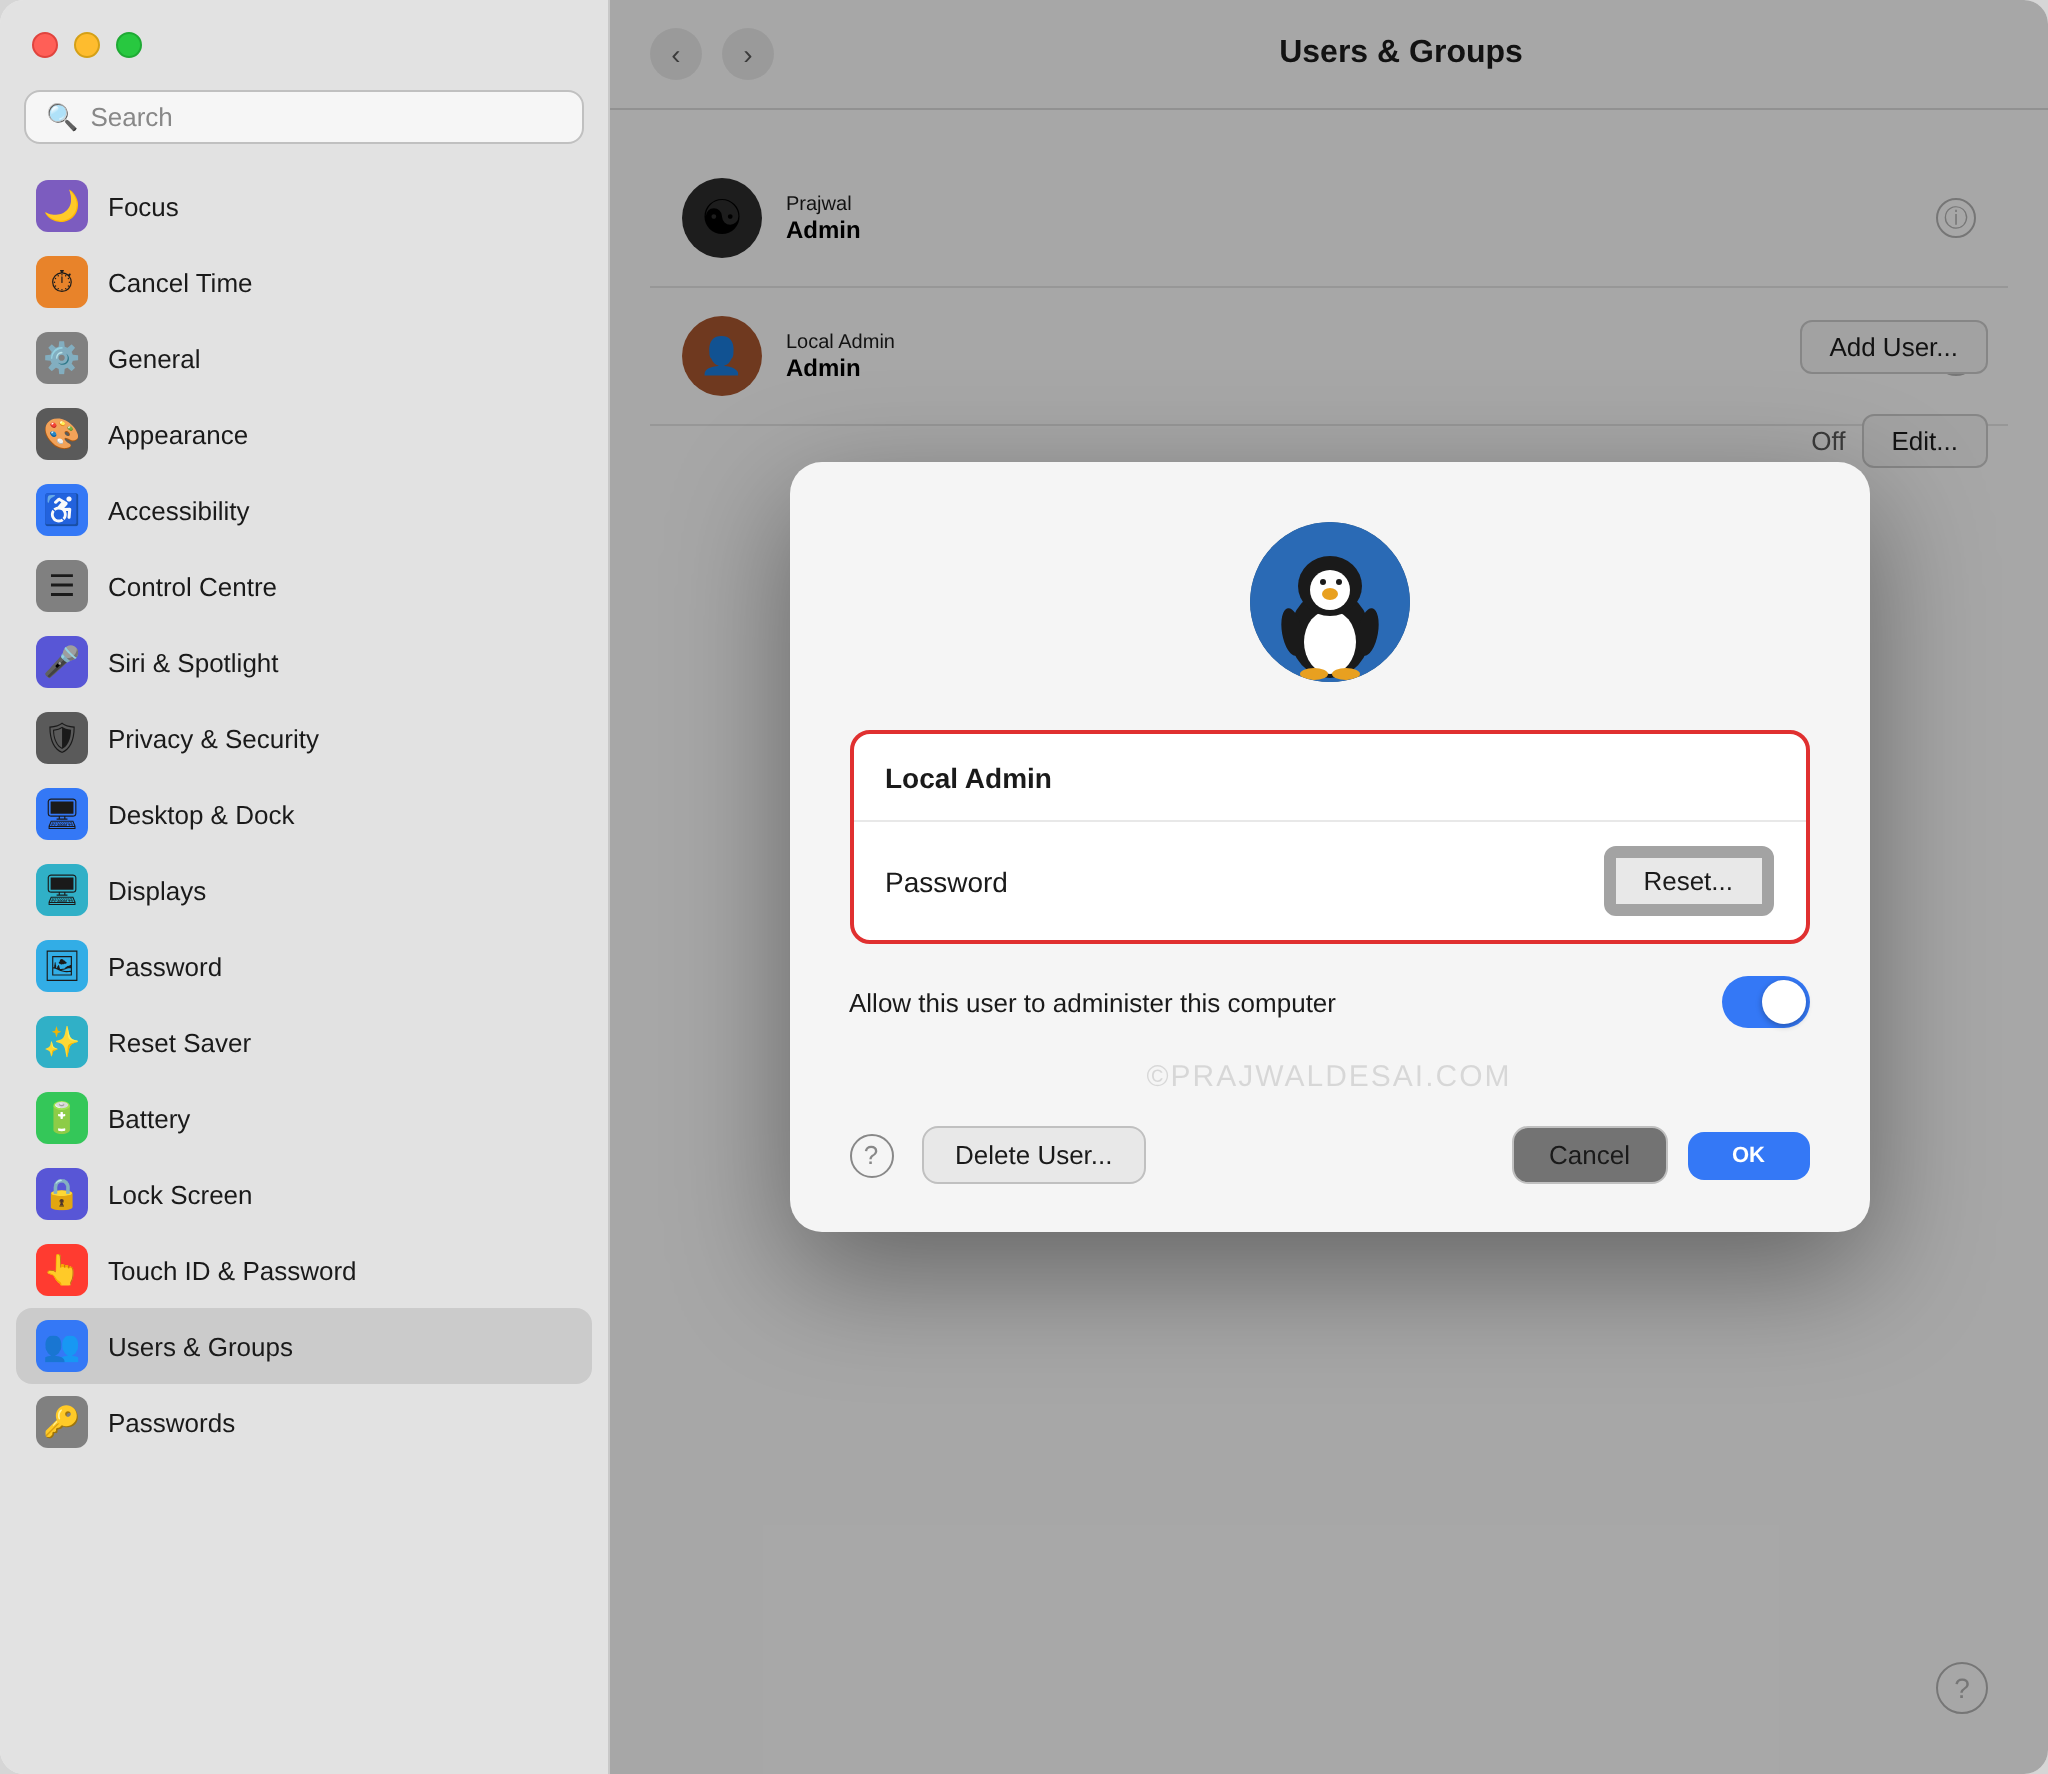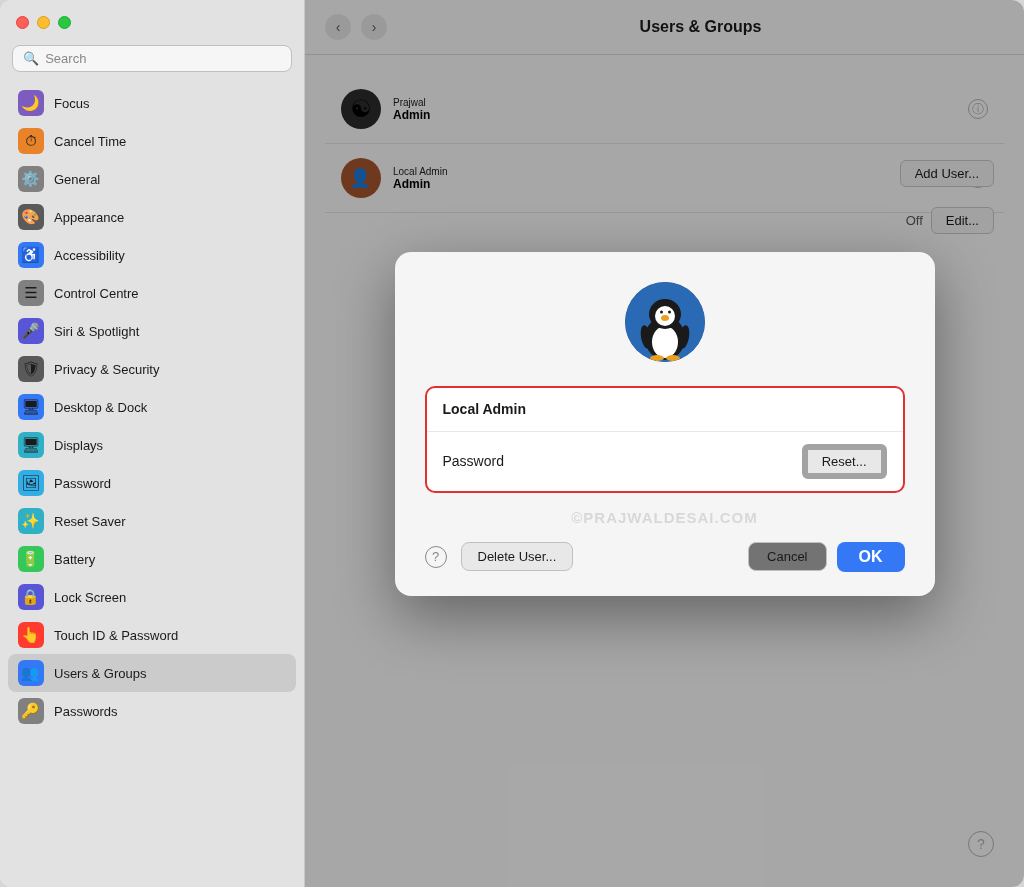--- a/index.html
+++ b/index.html
@@ -317,21 +317,21 @@
       top: 2px;
       right: 2px;
       box-shadow: 0 1px 3px rgba(0,0,0,0.3);
     }
 
     
     .watermark {
       text-align: center;
       font-size: 15px;
       color: rgba(0,0,0,0.12);
-      font-weight: 700;
+      font-weight: 400;
       letter-spacing: 1px;
       margin-bottom: 16px;
     }
 
     
     .modal-buttons {
       display: flex;
       align-items: center;
       gap: 10px;
     }
@@ -367,21 +367,21 @@
       border: 1px solid #c0c0c0;
       font-size: 13px;
       cursor: pointer;
       color: #1a1a1a;
     }
     .ok-btn {
       padding: 6px 22px;
       border-radius: 8px;
       background: #3478f6;
       border: none;
-      font-size: 16px;
+      font-size: 11px;
       font-weight: 600;
       cursor: pointer;
       color: white;
     }
 
     
     .content-help {
       position: absolute;
       bottom: 30px;
       right: 30px;
@@ -554,20 +554,26 @@
         <div class="form-card">
           <div class="form-row">
             <span class="form-value">Local Admin</span>
           </div>
           <div class="form-row">
             <span class="form-label">Password</span>
             <button class="reset-btn">Reset...</button>
           </div>
         </div>
 
+        <div class="toggle-row">
+          <span class="toggle-label">Allow this user to administer this computer</span>
+          <div class="toggle-switch">
+            <div class="toggle-knob"></div>
+          </div>
+        </div>
 
         <div class="watermark">©PRAJWALDESAI.COM</div>
 
         <div class="modal-buttons">
           <button class="help-btn">?</button>
           <button class="delete-btn">Delete User...</button>
           <div class="spacer"></div>
           <button class="cancel-btn">Cancel</button>
           <button class="ok-btn">OK</button>
         </div>

